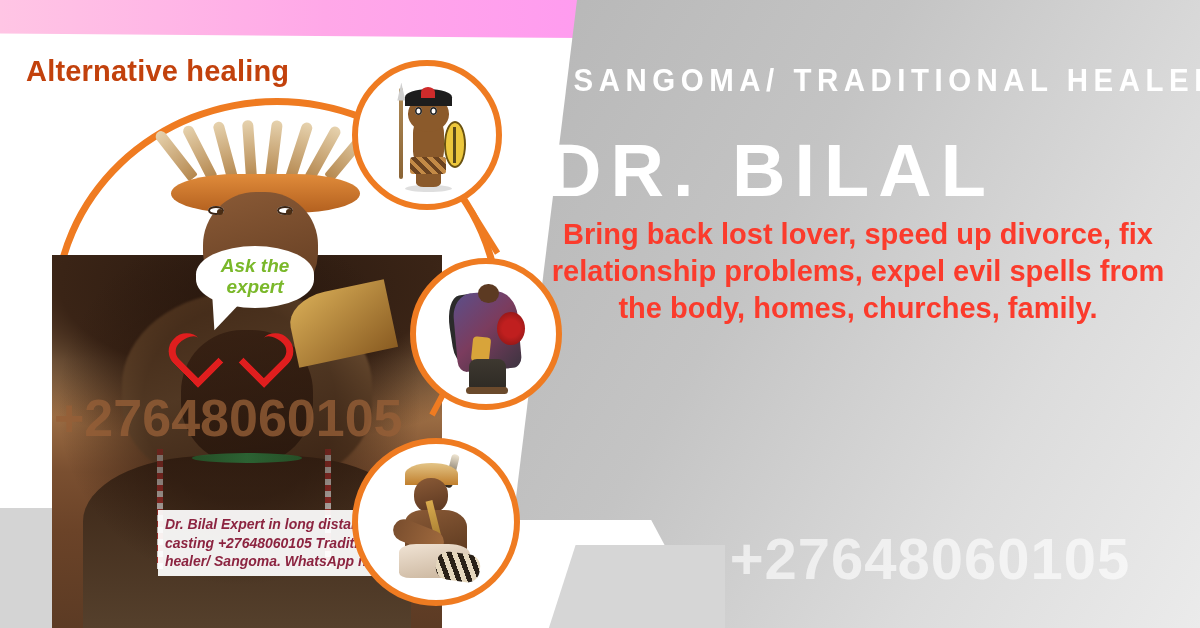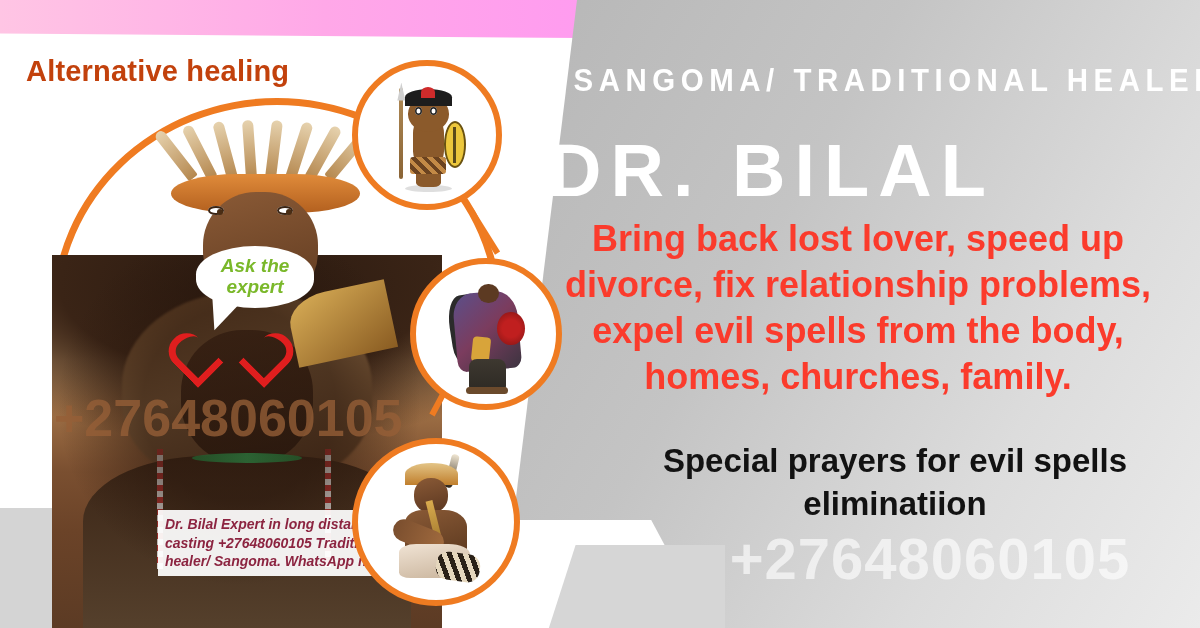--- a/index.html
+++ b/index.html
@@ -30,21 +30,21 @@
 
   
   .kicker { position:absolute; left:548px; top:62px; width:640px; text-align:center;
     color:#ffffff; font-size:32px; font-weight:700; letter-spacing:6px;
     font-family:"Liberation Sans Narrow","Liberation Sans",sans-serif;
     transform:scaleX(.92); transform-origin:center; white-space:nowrap; }
   .brand { position:absolute; left:548px; top:104px; width:640px; text-align:left;
     color:#ffffff; font-size:74px; font-weight:700; letter-spacing:9px;
     line-height:1.05;margin-top:28px; }
   .red-copy { position:absolute; left:528px; top:216px; width:660px; text-align:center;
-    color:#fb3b2c; font-size:36px; font-weight:700; line-height:1.28;
+    color:#fb3b2c; font-size:29px; font-weight:700; line-height:1.28;
     font-family:"Liberation Sans Narrow","Liberation Sans",sans-serif; }
   .black-copy { position:absolute; left:600px; top:440px; width:590px; text-align:center;
     color:#121212; font-size:33px; font-weight:700; line-height:1.3; }
   .wm-right { position:absolute; left:660px; top:525px; width:540px; text-align:center;
     color:rgba(255,255,255,.62); font-size:58px; font-weight:700; letter-spacing:1px;
     white-space:nowrap; }
 
   
   .alt-heading { position:absolute; left:26px; top:55px; color:#c2410c;
     font-size:29px; font-weight:700; letter-spacing:.2px; }
@@ -297,16 +297,15 @@
     <div class="s-torso"></div>
     <div class="s-sash"></div>
     <div class="s-arm"></div>
     <div class="s-wrap"></div>
     <div class="s-stripe"></div>
   </div>
 
   <div class="kicker">SANGOMA/ TRADITIONAL HEALER</div>
   <div class="brand">DR. BILAL</div>
   <div class="red-copy">Bring back lost lover, speed up divorce, fix relationship problems, expel evil spells from the body, homes, churches, family.</div>
-  <div class="black-copy">Special prayers for  evil spells eliminatiion</div>
   <div class="wm-right">+27648060105</div>
 
 </div>
 
 </body></html>

